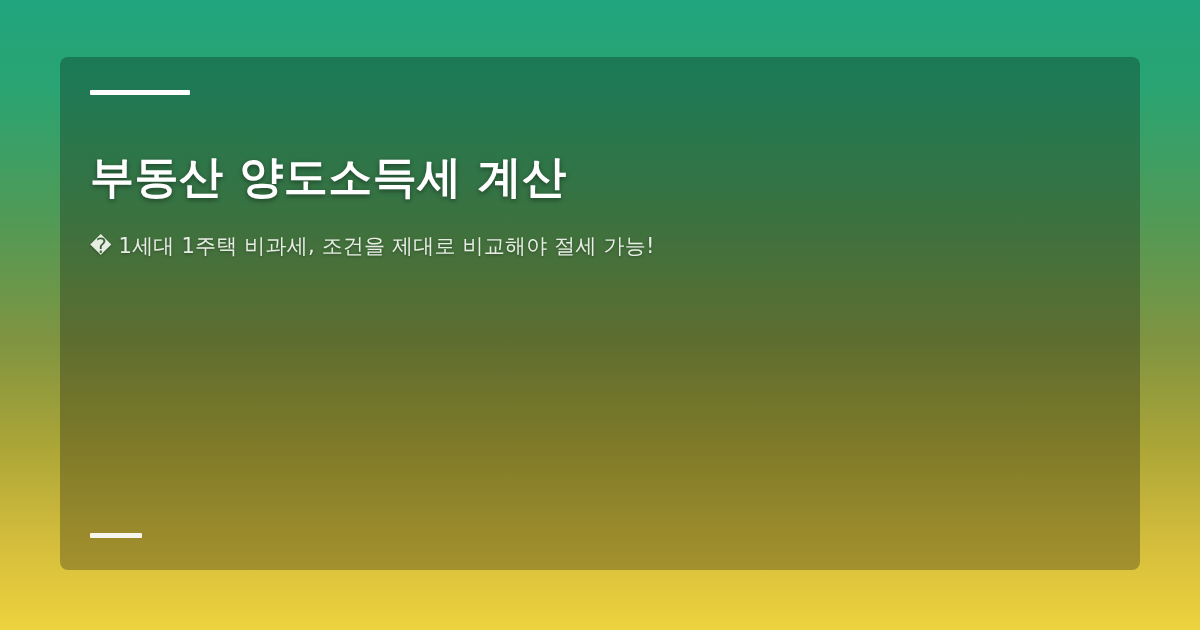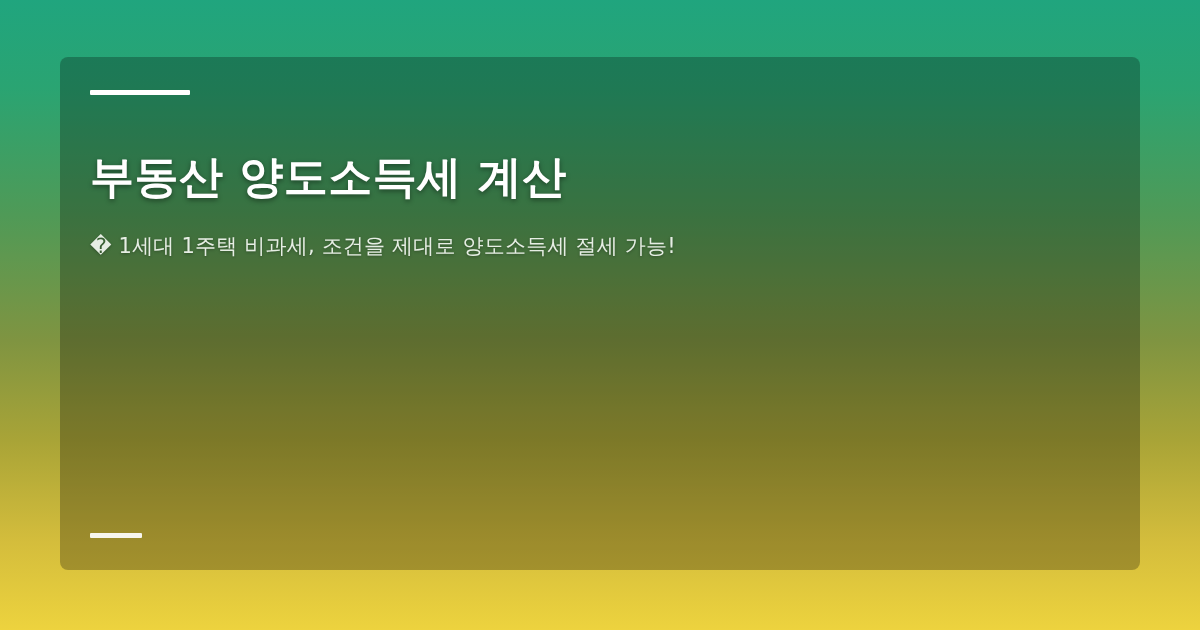--- a/index.html
+++ b/index.html
@@ -101,20 +101,20 @@
 <body>
 
 <div class="banner">
 
   <div class="card">
 
     <div class="rule-top"></div>
 
     <div class="text-block">
       <h1 class="title">부동산 양도소득세 계산</h1>
-      <p class="subtitle">� 1세대 1주택 비과세, 조건을 제대로 양도소득세 절세 가능!</p>
+      <p class="subtitle">� 1세대 1주택 비과세, 조건을 제대로 비교해야 절세 가능!</p>
     </div>
 
     <div class="rule-bottom"></div>
 
   </div>
 
 </div>
 
 </body></html>

